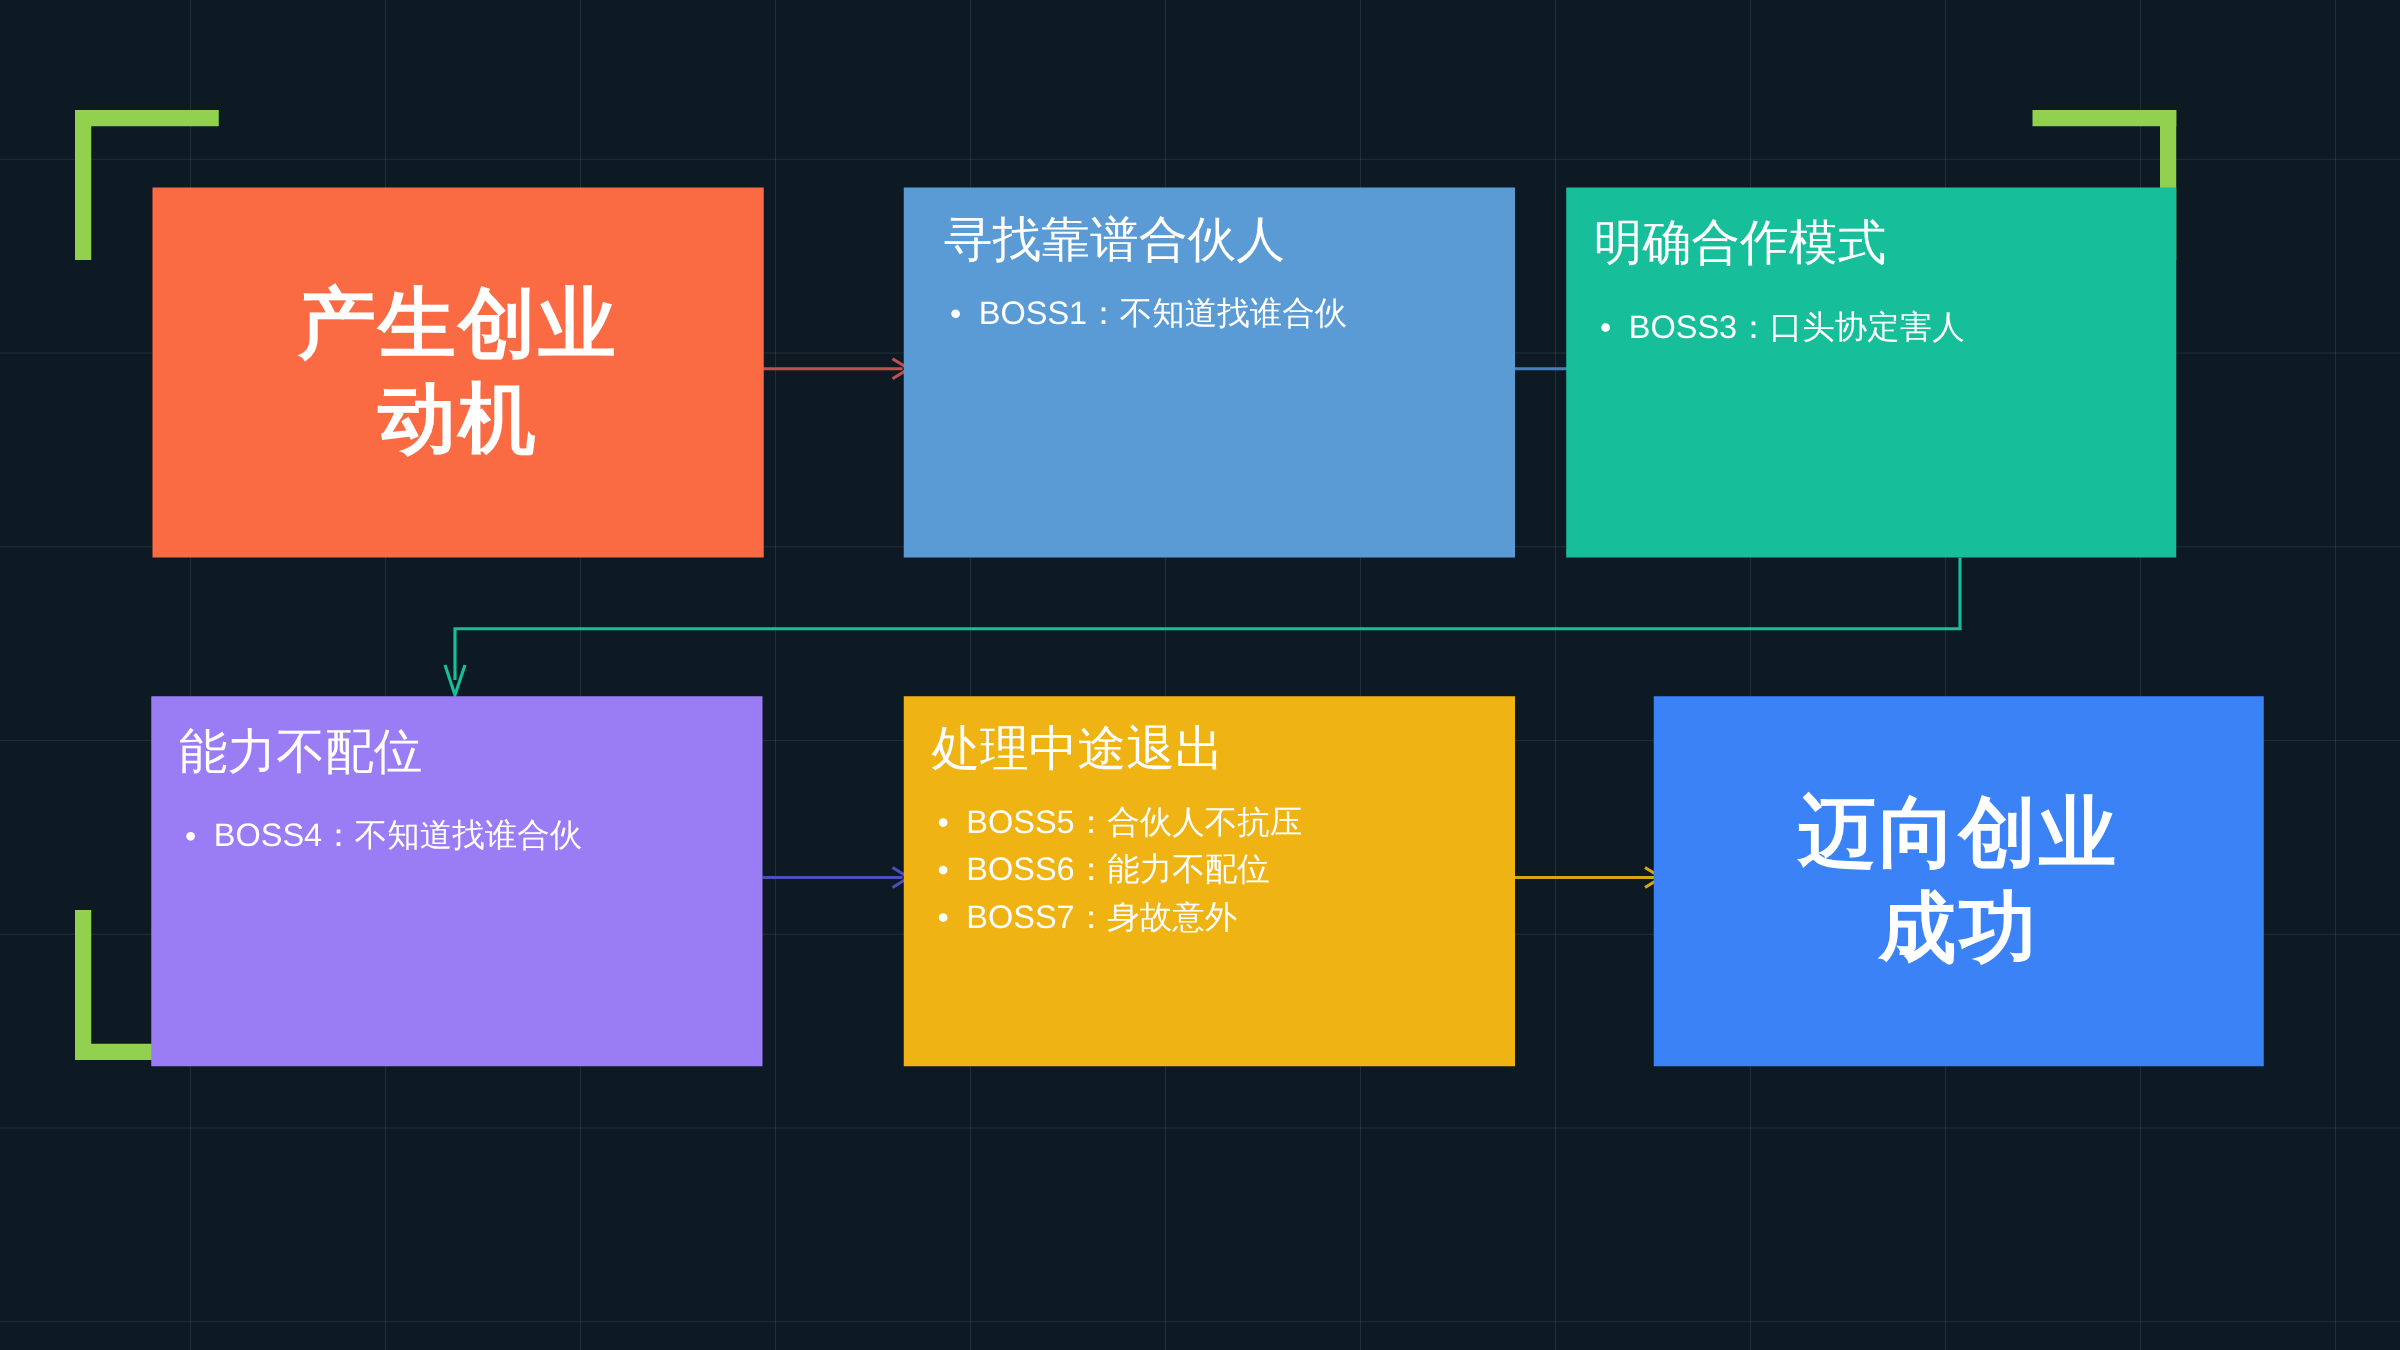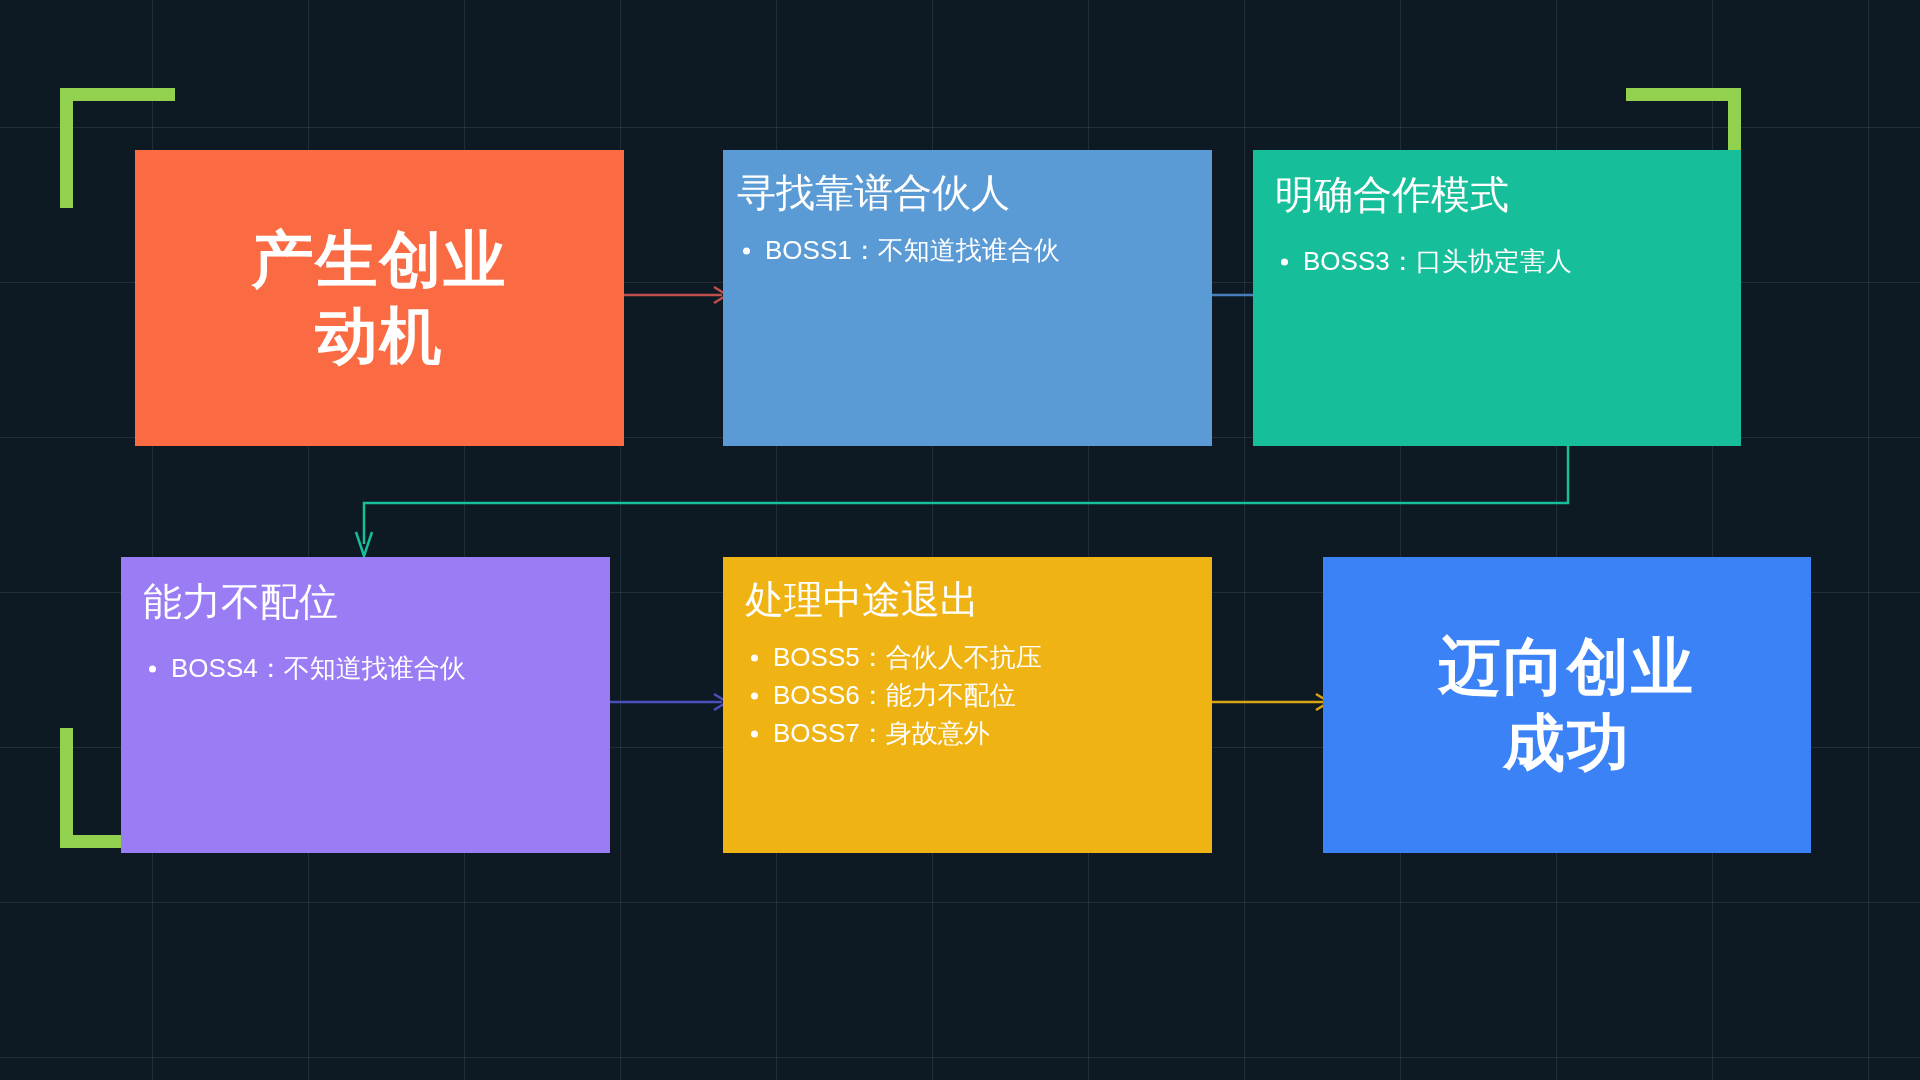--- a/index.html
+++ b/index.html
@@ -66,23 +66,23 @@
     font-size:26px;line-height:1.46;
     position:relative;padding-left:28px;white-space:nowrap;
   }
   .node li:before{
     content:"";position:absolute;left:6px;top:50%;
     width:7px;height:7px;border-radius:50%;background:#ffffff;
     transform:translateY(-50%);
   }
 
   
-  #node-1{left:135px;top:150px;width:489px;height:296px;background:#fa6b43;}
+  #node-1{left:122px;top:150px;width:489px;height:296px;background:#fa6b43;}
   #node-2{left:723px;top:150px;width:489px;height:296px;background:#5b9bd5;
-          padding:22px 0 0 14px;}
+          padding:22px 0 0 32px;}
   #node-3{left:1253px;top:150px;width:488px;height:296px;background:#17be9a;
           padding:24px 0 0 22px;}
   #node-4{left:121px;top:557px;width:489px;height:296px;background:#9a7cf5;
           padding:24px 0 0 22px;}
   #node-5{left:723px;top:557px;width:489px;height:296px;background:#efb314;
           padding:22px 0 0 22px;}
   #node-6{left:1323px;top:557px;width:488px;height:296px;background:#3b82f6;}
 
   #node-2 .title,#node-5 .title{margin-bottom:17px;}
   #node-3 .title,#node-4 .title{margin-bottom:26px;}

